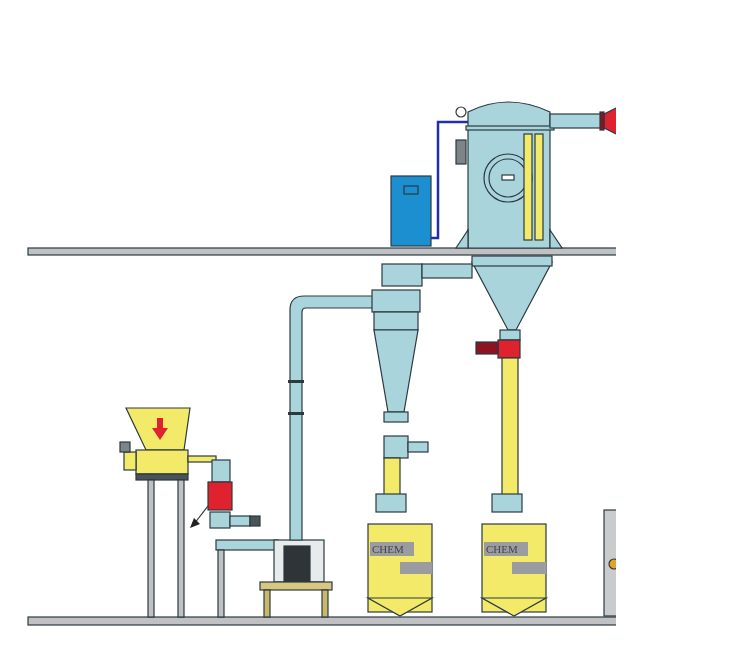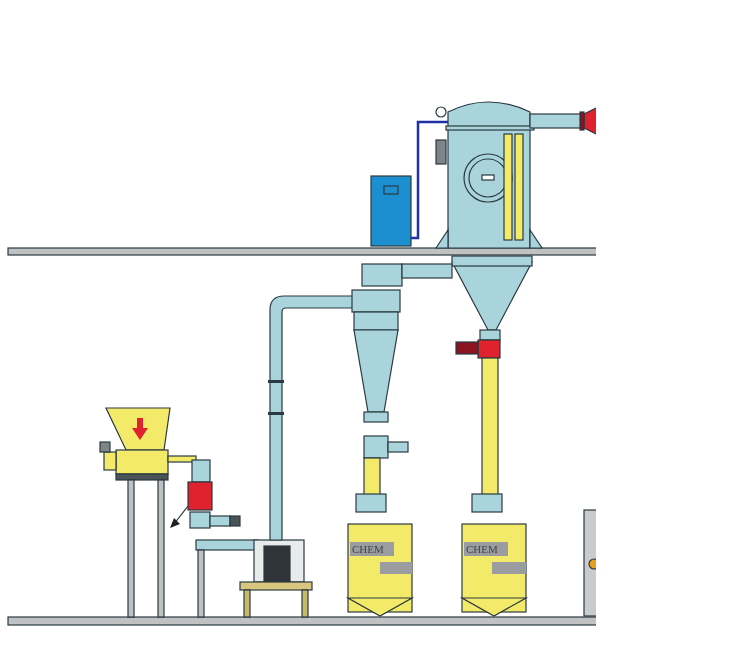--- a/index.html
+++ b/index.html
@@ -1,16 +1,16 @@
 <!DOCTYPE html>
 <html><head>
 <meta charset="utf-8">
 <style>
   html,body{margin:0;padding:0;background:#fff;}
-  #stage{position:relative;width:596px;height:651px;overflow:hidden;background:#fff;font-family:"Liberation Serif",serif;}
+  #stage{position:relative;width:596px;height:651px;overflow:hidden;background:#fff;font-family:"Liberation Serif",serif;margin-left:20px;}
   svg{position:absolute;left:0;top:0;}
   .ln{stroke:#2b3a40;stroke-width:1.2;}
   .blue{fill:#a9d4dc;}
   .yel{fill:#f4ea6a;}
   .red{fill:#e0222e;}
   .grey{fill:#bfc1c3;}
   .lbl{font-family:"Liberation Serif",serif;font-size:11px;fill:#444;}
 </style>
 </head>
 <body>

